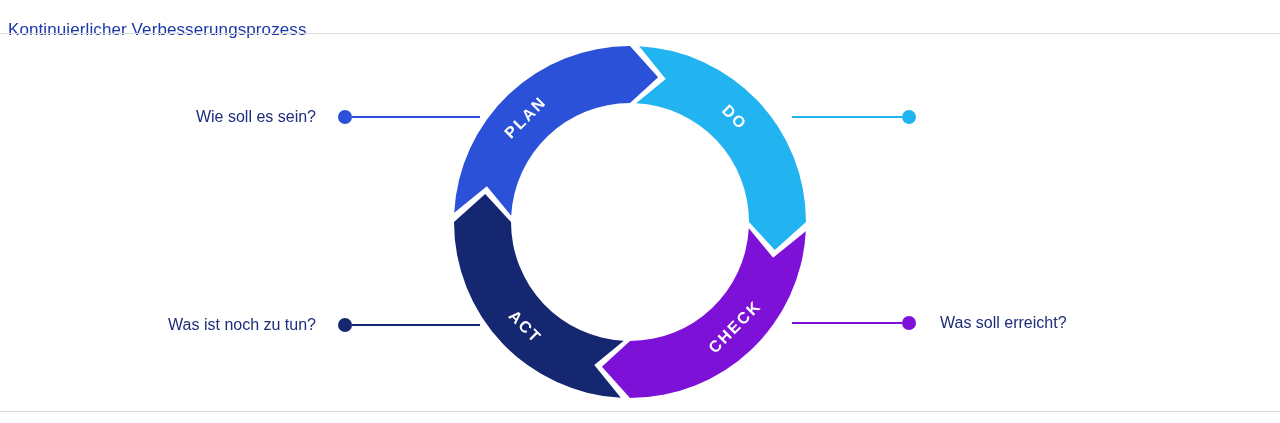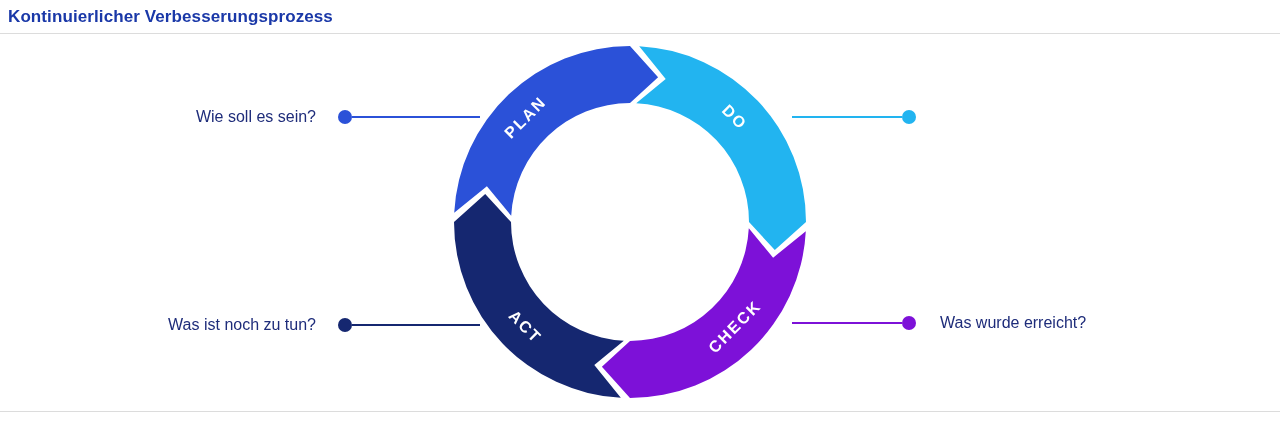--- a/index.html
+++ b/index.html
@@ -7,23 +7,23 @@
     position: relative;
     width: 1280px;
     height: 423px;
     background: #ffffff;
     overflow: hidden;
     font-family: "Liberation Sans", sans-serif;
   }
   .page-title {
     position: absolute;
     left: 8px;
-    top: 7px;
+    top: 20px;
     font-size: 17px;
-    font-weight: 700;
+    font-weight: 400;
     letter-spacing: 0.1px;
   }
   .divider {
     position: absolute;
     left: 0;
     right: 0;
     height: 1px;
   }
   .divider.top { top: 33px; }
   .divider.bottom { top: 411px; }
@@ -108,21 +108,21 @@
   </div>
 
   <div class="callout right do">
     <span class="connector" style="background-color: rgb(34, 180, 240);"></span>
     <span class="dot" style="background-color: rgb(34, 180, 240);"></span>
   </div>
 
   <div class="callout right check">
     <span class="connector" style="background-color: rgb(125, 17, 216);"></span>
     <span class="dot" style="background-color: rgb(125, 17, 216);"></span>
-    <span class="label">Was wurde erreicht?</span>
+    <span class="label">Was soll erreicht?</span>
   </div>
 
   <div class="callout left act">
     <span class="label">Was ist noch zu tun?</span>
     <span class="dot" style="background-color: rgb(21, 39, 112);"></span>
     <span class="connector" style="background-color: rgb(21, 39, 112);"></span>
   </div>
 
   <div class="divider bottom" style="background-color: rgb(220, 220, 220);"></div>
 </div>

